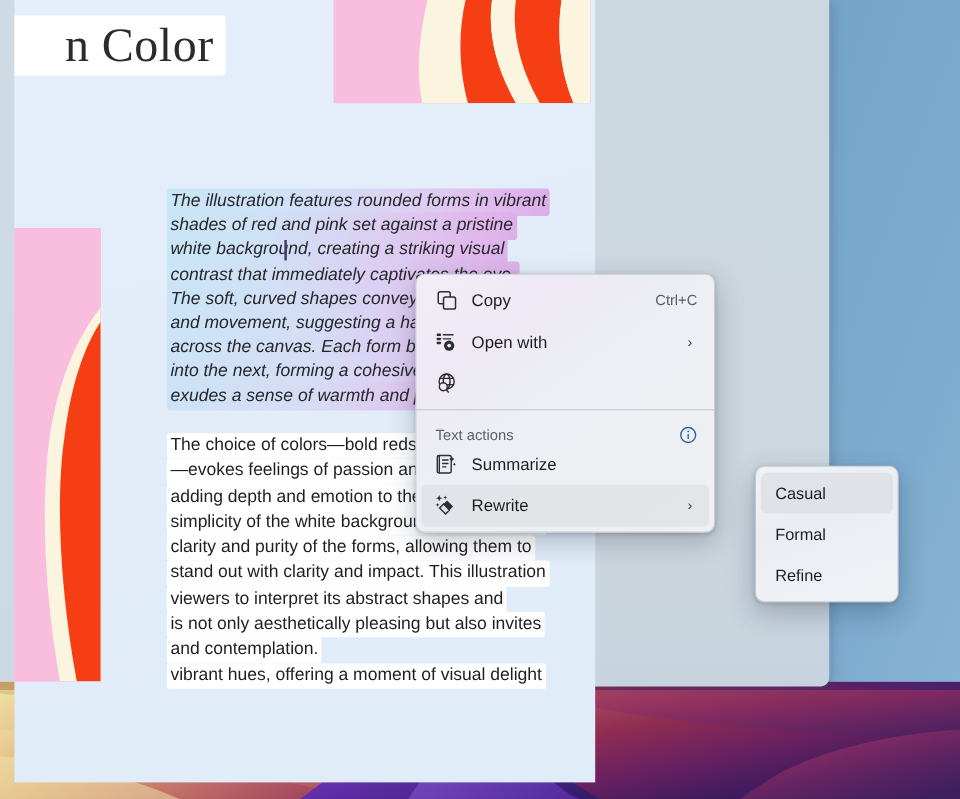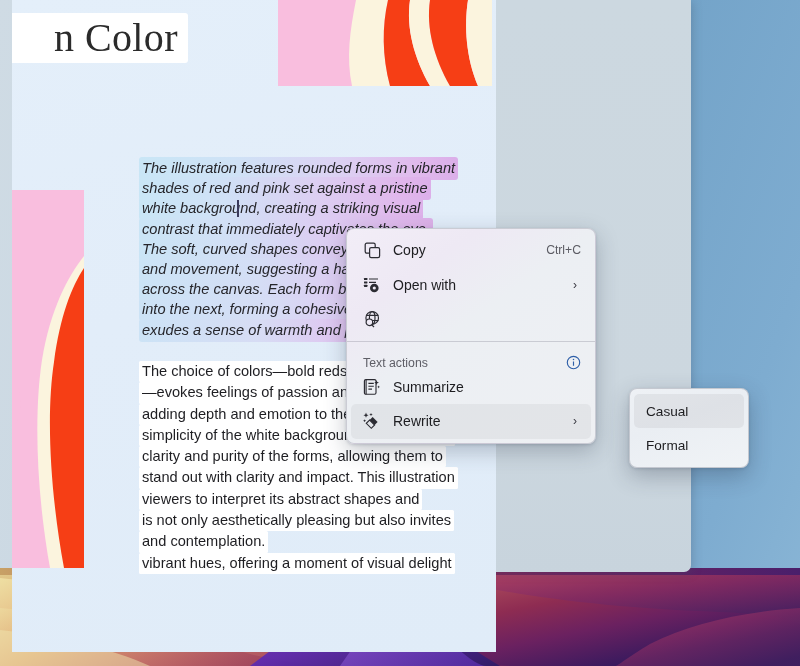--- a/index.html
+++ b/index.html
@@ -372,13 +372,14 @@
       </svg>
     </span>
     <span class="lbl">Rewrite</span>
     <span class="chev">›</span>
   </div>
 </div>
 
 <div id="submenu">
   <div class="sub-mi hover">Casual</div>
   <div class="sub-mi">Formal</div>
+  <div class="sub-mi">Refine</div>
 </div>
 
 </body></html>

